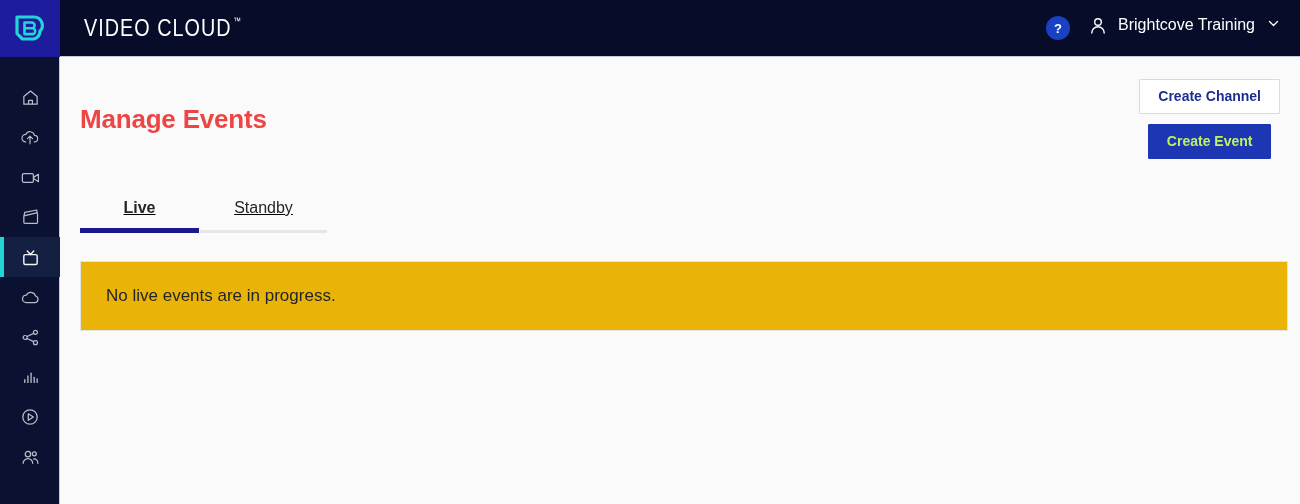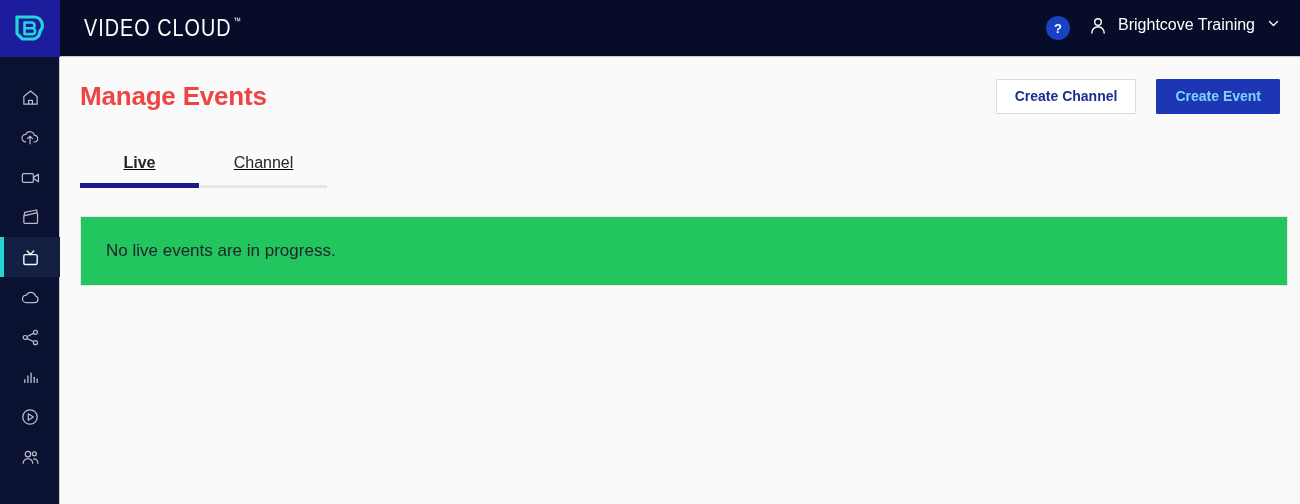--- a/index.html
+++ b/index.html
@@ -143,42 +143,43 @@
     font-size: 26px;
     font-weight: bold;
     color: #ef4444;
     letter-spacing: -0.2px;
   }
 
   .head-actions {
     margin-left: auto;
     display: flex;
     align-items: center;
-    gap: 20px;
+    gap: 10px;
+    flex-direction: column;
   }
 
   .btn {
     font-family: "Liberation Sans", sans-serif;
     font-size: 14px;
     font-weight: bold;
     padding: 0 18px;
     height: 35px;
     line-height: 33px;
     cursor: pointer;
     border-radius: 1px;
     white-space: nowrap;
   }
   .btn-secondary {
     background: #ffffff;
     color: #1c2d91;
     border: 1px solid #d8dade;
   }
   .btn-primary {
     background: #1d36b4;
-    color: #7dd3fc;
+    color: #bef264;
     border: 1px solid #1d36b4;
   }
 
   
   .tabs {
     display: flex;
     padding-left: 19px;
     margin-top: 40px;
   }
   .tab {
@@ -207,21 +208,21 @@
     background: #1a1a8c;
   }
   .tab-live     { width: 119px; margin-right: 1px; }
   .tab-standby  { width: 127px; margin-right: 2px; }
   .tab-completed{ width: 124px; }
 
   
   .panel {
     margin: 28px 12px 0 19px;
     height: 70px;
-    background: #22c55e;
+    background: #eab308;
     border: 1px solid #e4e4e4;
     display: flex;
     align-items: center;
     padding-left: 25px;
   }
   .panel-msg {
     font-size: 17px;
     color: #22252b;
   }
 </style>
@@ -385,21 +386,21 @@
     </div>
 
     <div class="tabs">
 
       <div class="tab active tab-live">
         <span class="tab-label">Live</span>
         <span class="tab-underline"></span>
       </div>
 
       <div class="tab tab-standby">
-        <span class="tab-label">Channel</span>
+        <span class="tab-label">Standby</span>
         <span class="tab-underline"></span>
       </div>
 
 
     </div>
 
     <div class="panel">
       <span class="panel-msg">No live events are in progress.</span>
     </div>
 

